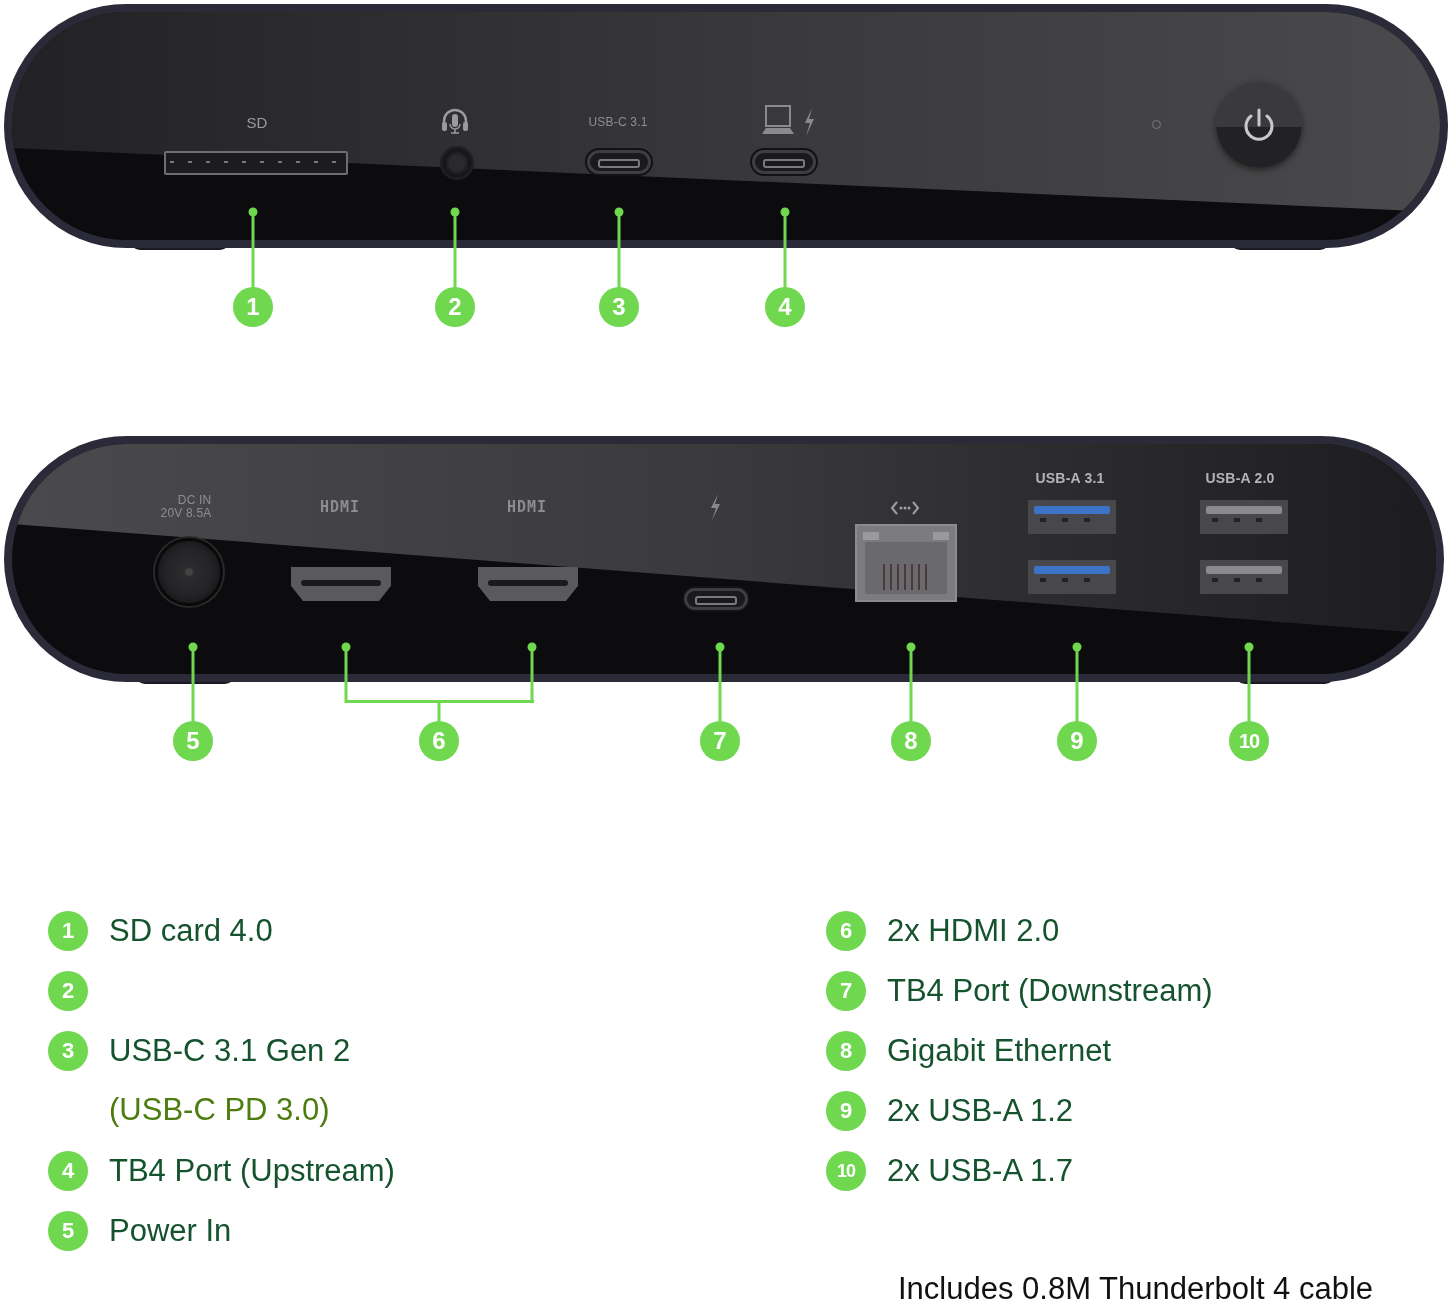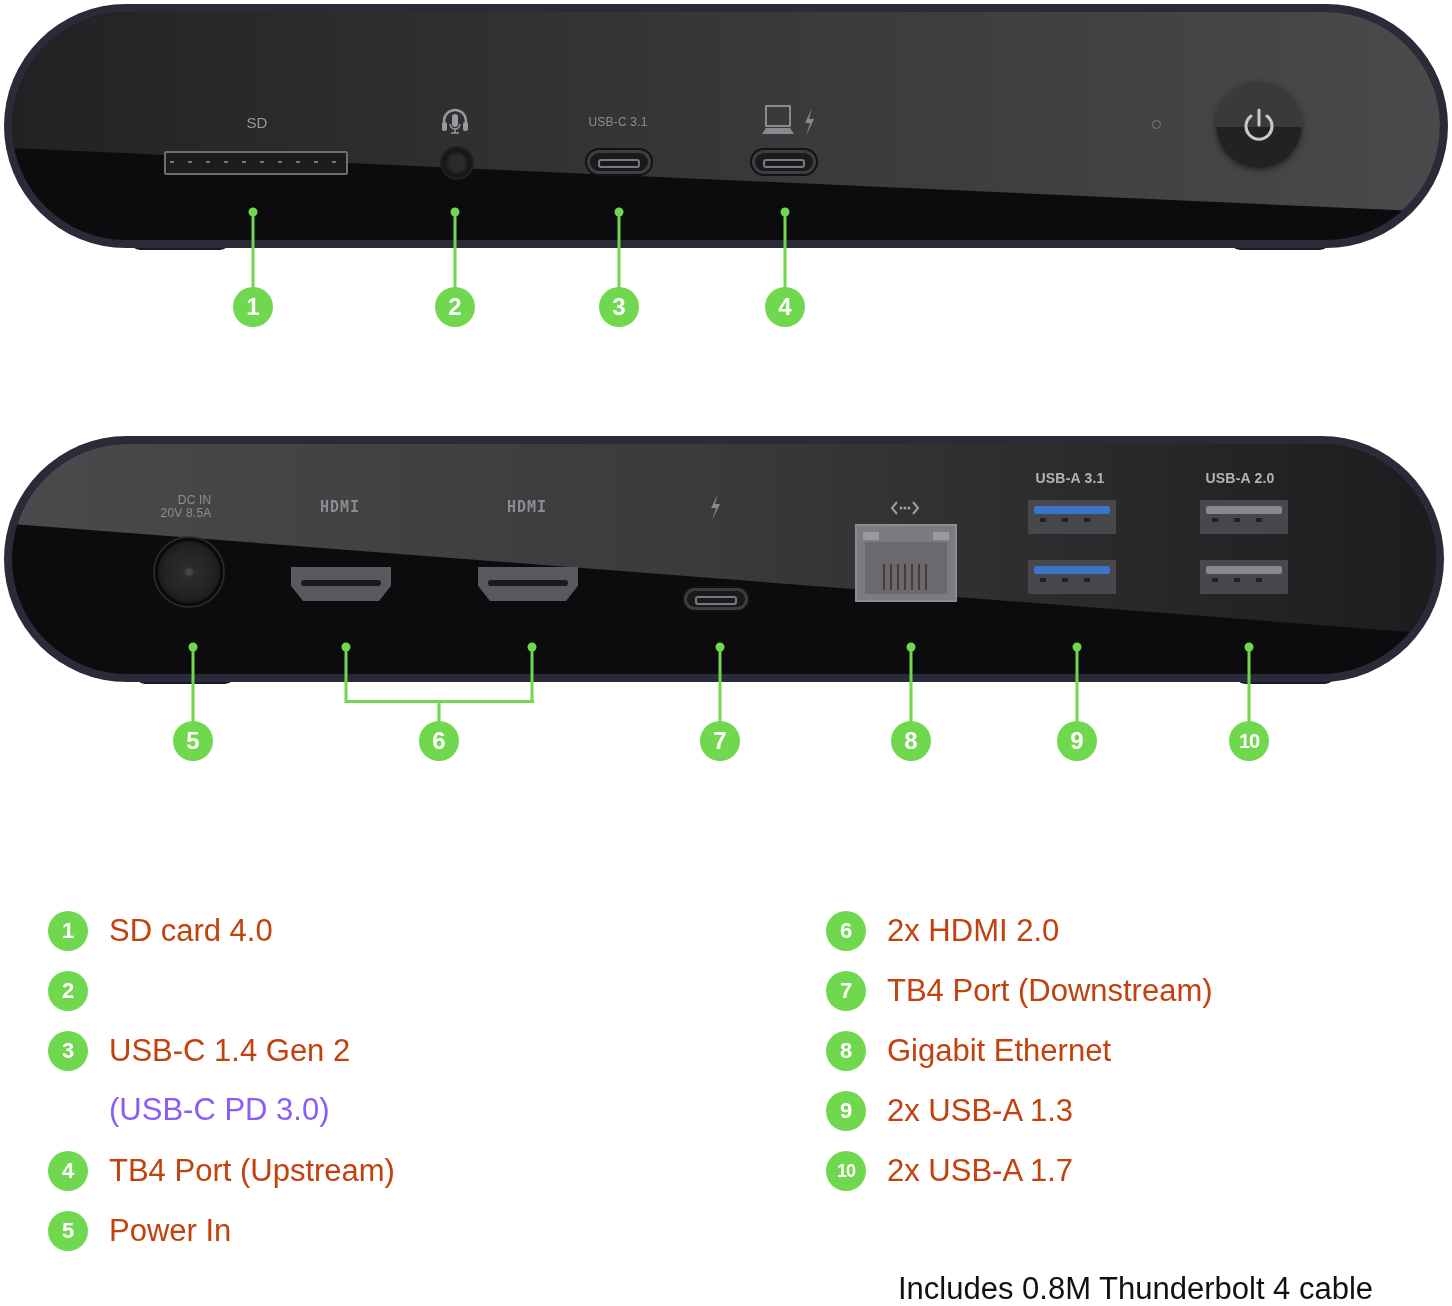--- a/index.html
+++ b/index.html
@@ -57,22 +57,22 @@
     .badge { position: absolute; width: 40px; height: 40px; border-radius: 50%; background: #6fd84f;
              color: #ffffff; font-weight: bold; font-size: 24px; line-height: 40px; text-align: center;
              transform: translate(-50%,-50%); font-family: "Liberation Sans", sans-serif; }
     .badge.two { font-size: 20px; letter-spacing: -1px; }
 
     
     .legend-item { position: absolute; height: 40px; display: flex; align-items: center; }
     .legend-badge { width: 40px; height: 40px; border-radius: 50%; background: #6fd84f; color: #fff;
                     font-weight: bold; font-size: 22px; line-height: 40px; text-align: center; flex: none; }
     .legend-badge.two { font-size: 18px; letter-spacing: -1px; }
-    .legend-text { margin-left: 21px; font-size: 31px; color: #c2410c; white-space: nowrap; }
-    .legend-sub { position: absolute; font-size: 31px; color: #8b5cf6; white-space: nowrap; }
+    .legend-text { margin-left: 21px; font-size: 31px; color: #14532d; white-space: nowrap; }
+    .legend-sub { position: absolute; font-size: 31px; color: #4d7c0f; white-space: nowrap; }
     .footnote { position: absolute; font-size: 31px; color: #111111; white-space: nowrap; margin-left: 7px; }
   </style>
 </head>
 <body>
 
 <div class="foot" style="left:130px;top:240px;width:100px;"></div>
 <div class="foot" style="left:1230px;top:240px;width:100px;"></div>
 <div class="dock" style="left:4px;top:4px;width:1444px;height:244px;">
   <div class="face">
     <svg class="gloss" viewBox="0 0 1428 228" preserveAspectRatio="none">
@@ -225,21 +225,21 @@
 
 <div class="legend-item" style="left:48px;top:911px;">
   <div class="legend-badge">1</div>
   <div class="legend-text">SD card 4.0</div>
 </div>
 <div class="legend-item" style="left:48px;top:971px;">
   <div class="legend-badge">2</div>
 </div>
 <div class="legend-item" style="left:48px;top:1031px;">
   <div class="legend-badge">3</div>
-  <div class="legend-text">USB-C 1.4 Gen 2</div>
+  <div class="legend-text">USB-C 3.1 Gen 2</div>
 </div>
 <div class="legend-sub" style="left:109px;top:1092px;">(USB-C PD 3.0)</div>
 <div class="legend-item" style="left:48px;top:1151px;">
   <div class="legend-badge">4</div>
   <div class="legend-text">TB4 Port (Upstream)</div>
 </div>
 <div class="legend-item" style="left:48px;top:1211px;">
   <div class="legend-badge">5</div>
   <div class="legend-text">Power In</div>
 </div>
@@ -251,20 +251,20 @@
 <div class="legend-item" style="left:826px;top:971px;">
   <div class="legend-badge">7</div>
   <div class="legend-text">TB4 Port (Downstream)</div>
 </div>
 <div class="legend-item" style="left:826px;top:1031px;">
   <div class="legend-badge">8</div>
   <div class="legend-text">Gigabit Ethernet</div>
 </div>
 <div class="legend-item" style="left:826px;top:1091px;">
   <div class="legend-badge">9</div>
-  <div class="legend-text">2x USB-A 1.3</div>
+  <div class="legend-text">2x USB-A 1.2</div>
 </div>
 <div class="legend-item" style="left:826px;top:1151px;">
   <div class="legend-badge two">10</div>
   <div class="legend-text">2x USB-A 1.7</div>
 </div>
 
 <div class="footnote" style="left:891px;top:1271px;">Includes 0.8M Thunderbolt 4 cable</div>
 
 </body></html>

